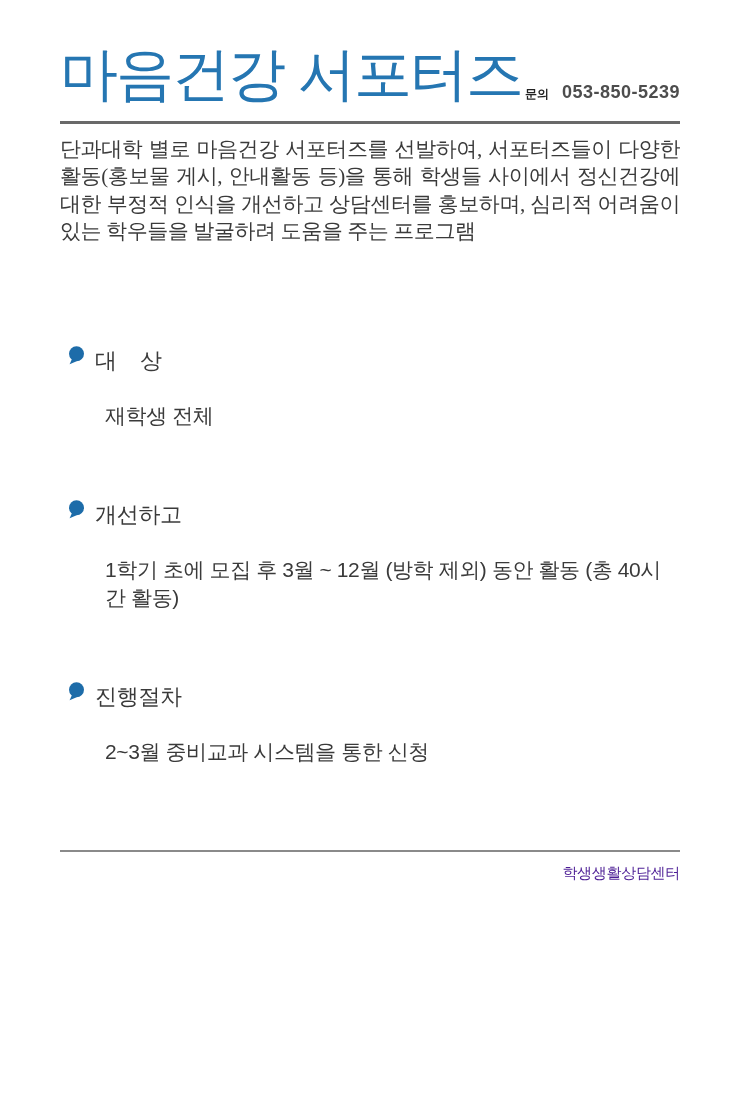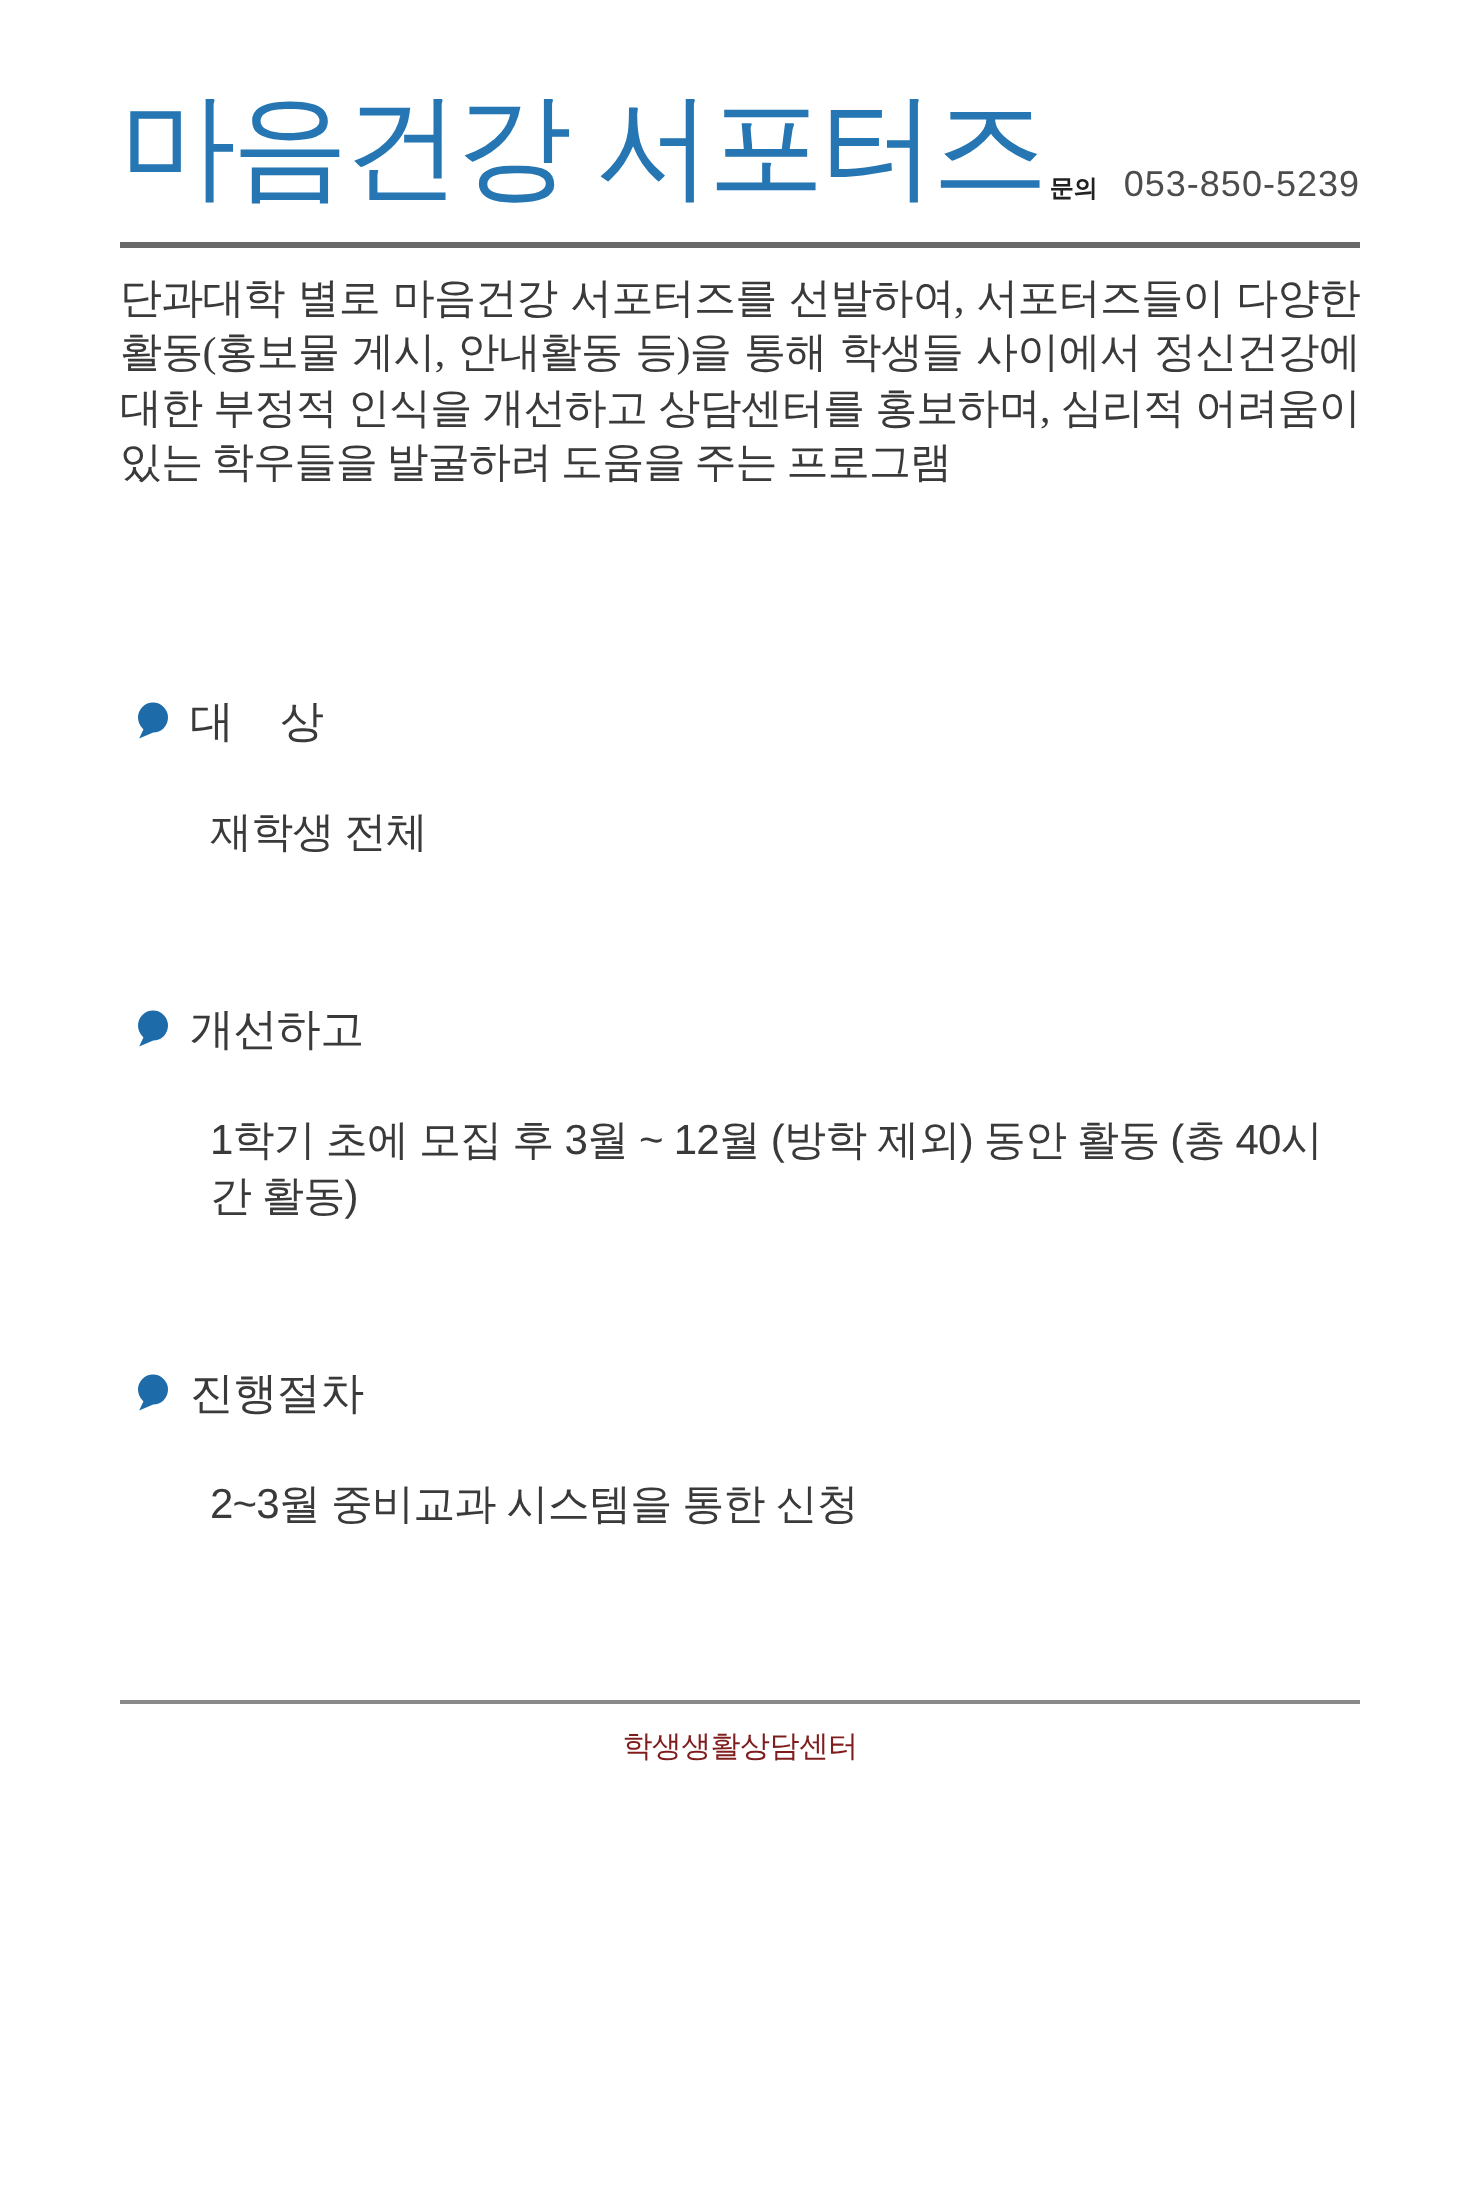--- a/index.html
+++ b/index.html
@@ -36,40 +36,40 @@
   .contact-label {
     font-size: 12px;
     font-weight: 700;
     color: #222222;
     margin-right: 13px;
   }
   .contact-phone {
     font-size: 18px;
     color: #4d4d4d;
     letter-spacing: 0.5px;
+    font-weight: bold;
   }
   .rule { border: none; display: block; width: 100%; }
   .rule-top   { height: 3px; background: var(--rule-dark,  #696969); margin-top: 15px; }
   .rule-bottom{ height: 2px; background: var(--rule-light, #8a8a8a); margin-top: 84px; }
   
   .desc {
     margin-top: 12px;
     font-size: 21px;
     line-height: 27.5px;
     letter-spacing: -0.4px;
     text-align: justify;
     color: var(--text-dark, #3a3a3a);
     font-family: Liberation Serif, serif;
   }
   
   .sections { margin-top: 100px; }
   .sec + .sec { margin-top: 70px; }
   .sec-title-row {
     display: flex;
-    align-items: center;
     margin-left: 8px;
   }
   .bullet {
     display: inline-flex;
     width: 17px;
     height: 19px;
     margin-right: 10px;
     color: var(--bullet-blue, #1d6ca9);
     flex: 0 0 auto;
   }
@@ -83,24 +83,24 @@
   .sec-detail {
     margin-top: 26px;
     margin-left: 45px;
     font-size: 21px;
     letter-spacing: -0.4px;
     color: var(--text-dark, #3a3a3a);
   }
   
   .footer-org {
     margin-top: 12px;
-    text-align: center;
+    text-align: right;
     font-size: 15px;
     letter-spacing: -0.3px;
-    color: #7f1d1d;
+    color: #4c1d95;
   }
 </style>
 </head>
 <body>
 
 <div class="page">
 
   <header class="hdr">
     <h1 class="title">마음건강 서포터즈</h1>
     <div class="contact">

